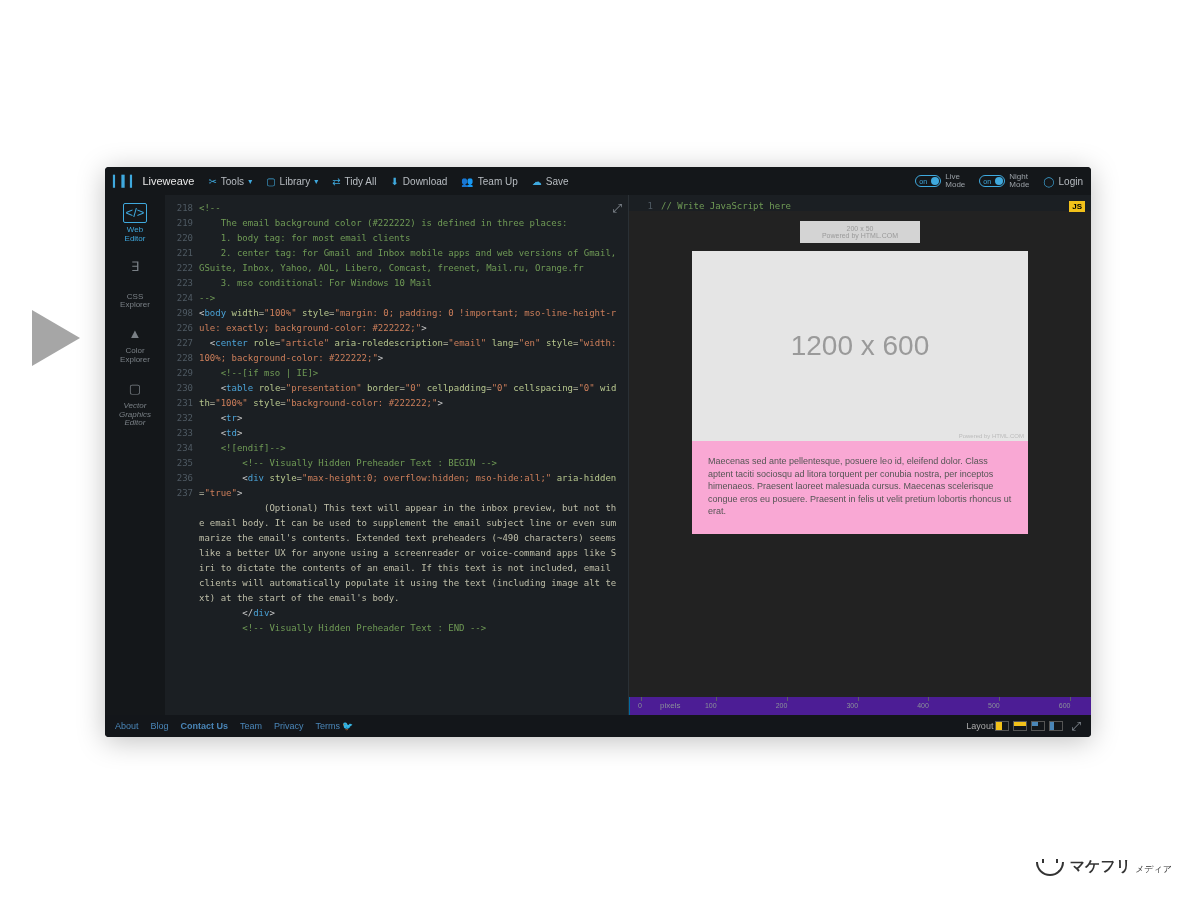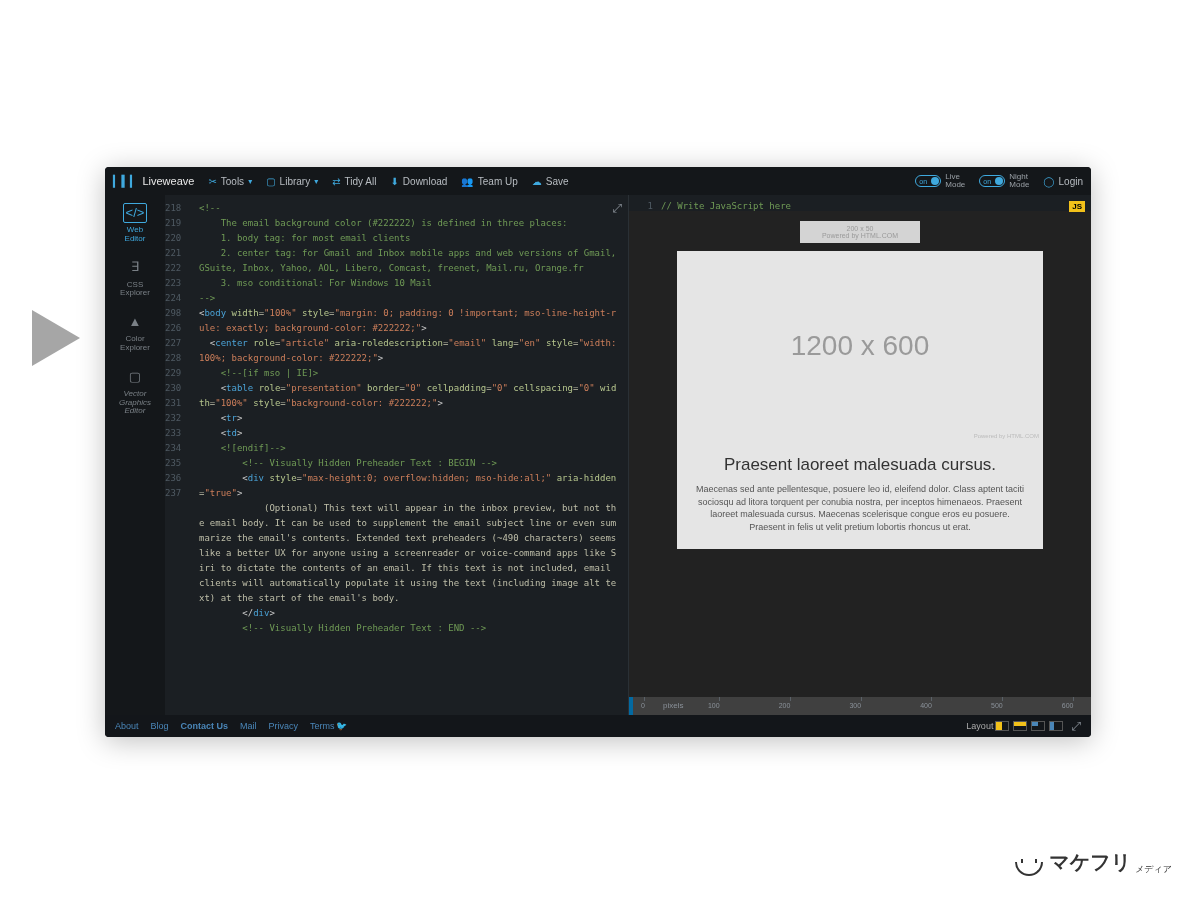--- a/index.html
+++ b/index.html
@@ -96,21 +96,21 @@
   position: relative;
   font-family: "Menlo", "Consolas", monospace;
   font-size: 9px;
   color: #bfbfa9;
   overflow: hidden;
   display: flex;
 }
 .gutter {
   width: 34px;
   color: #4f5a63;
-  text-align: left;
+  text-align: right;
   padding: 6px 6px 0 0;
   line-height: 15px;
   flex-shrink: 0;
 }
 .code-body {
   flex: 1;
   padding: 6px 8px 0 0;
   line-height: 15px;
   white-space: pre-wrap;
   word-break: break-all;
@@ -154,39 +154,39 @@
   overflow: hidden;
 }
 .prev-small {
   width: 120px; height: 22px;
   background: #d4d4d4;
   display: flex; align-items: center; justify-content: center;
   font-size: 7px; color: #9a9a9a; flex-direction: column;
   margin-bottom: 8px;
 }
 .hero {
-  width: 366px; background: #e5e5e5; text-align: center;
+  width: 336px; background: #f9a8d4;
 }
 .hero-img {
   height: 190px; background: #e5e5e5;
   display: flex; align-items: center; justify-content: center;
   color: #9a9a9a; font-size: 28px;
   position: relative;
 }
 .hero-img .corner { position: absolute; right: 4px; bottom: 2px; font-size: 6px; color: #bbb; }
 .hero-body { padding: 14px 16px 8px 16px; }
 .hero-title { font-size: 17px; color: #333; margin-bottom: 8px; }
 .hero-text { font-size: 9px; color: #555; line-height: 1.4; margin-bottom: 8px; }
 .hero-list { font-size: 9px; color: #555; padding-left: 18px; }
 .hero-list li { margin-bottom: 4px; }
 
 .ruler {
   height: 18px;
-  border-left: 4px solid #0369a1;
-  background: #404040;
+  border-left: 1px solid #0369a1;
+  background: #4c1d95;
   color: #8a9199;
   font-size: 8px;
   display: flex;
   align-items: flex-start;
   position: relative;
   padding-top: 2px;
 }
 .ruler-tick { position: absolute; top: 0; }
 .ruler-tick::before { content: ""; display: block; width: 1px; height: 4px; background: #5a6168; margin: 0 auto; }
 .ruler-label { display: block; font-size: 7px; margin-top: 1px; transform: translateX(-50%); }
@@ -228,21 +228,21 @@
   border-top: none;
   border-radius: 0 0 28px 28px;
   position: relative;
   margin-right: 2px;
 }
 .watermark .smile::before, .watermark .smile::after {
   content: ""; position: absolute; top: -3px; width: 2px; height: 4px; background: #333;
 }
 .watermark .smile::before { left: 4px; }
 .watermark .smile::after { right: 4px; }
-.watermark .jp { font-weight: bold; font-size: 20px; }
+.watermark .jp { font-weight: bold; font-size: 15px; }
 .watermark .sub { font-size: 9px; }
 </style>
 </head>
 <body>
 
 <div class="overlay-play"></div>
 
 <div class="app-frame">
 
   <div class="toolbar">
@@ -299,21 +299,21 @@
 
   <div class="main">
     <div class="side" id="sidebar">
         <div class="side-item active">
           <div class="side-ico">&lt;/&gt;</div>
           <div style="white-space: pre;">Web
 Editor</div>
         </div>
         <div class="side-item">
           <div class="side-ico">∃</div>
-          <div style="white-space: pre;">CSS
+          <div style="white-space: pre; margin-top: 12px;">CSS
 Explorer</div>
         </div>
         <div class="side-item">
           <div class="side-ico">▲</div>
           <div style="white-space: pre;">Color
 Explorer</div>
         </div>
         <div class="side-item">
           <div class="side-ico">▢</div>
           <div style="white-space: pre; font-style: italic;">Vector
@@ -361,21 +361,20 @@
             <div class="prev-small">
               <div>200 x 50</div>
               <div>Powered by HTML.COM</div>
             </div>
             <div class="hero">
               <div class="hero-img">
                 <span>1200 x 600</span>
                 <span class="corner">Powered by HTML.COM</span>
               </div>
               <div class="hero-body">
-                <div class="hero-title">Praesent laoreet malesuada cursus.</div>
                 <div class="hero-text">Maecenas sed ante pellentesque, posuere leo id, eleifend dolor. Class aptent taciti sociosqu ad litora torquent per conubia nostra, per inceptos himenaeos. Praesent laoreet malesuada cursus. Maecenas scelerisque congue eros eu posuere. Praesent in felis ut velit pretium lobortis rhoncus ut erat.</div>
               </div>
             </div>
           </div>
           <div class="ruler" id="ruler">
               <div style="position: absolute; left: 30px; top: 4px;">pixels</div>
               <div class="ruler-tick" style="left: 10px;">
                 <span class="ruler-label">0</span>
               </div>
               <div class="ruler-tick" style="left: 80.7692px;">
@@ -400,21 +399,21 @@
         </div>
       </div>
     </div>
   </div>
 
   <div class="bottom">
     <div id="footer-links" style="display:flex; gap:12px;">
         <span style="cursor: pointer;">About</span>
         <span style="cursor: pointer;">Blog</span>
         <span style="cursor: pointer; font-weight: bold;">Contact Us</span>
-        <span style="cursor: pointer;">Mail</span>
+        <span style="cursor: pointer;">Team</span>
         <span style="cursor: pointer;">Privacy</span>
         <span style="cursor: pointer;">Terms</span>
       </div>
     <span class="twitter">🐦</span>
     <div class="bottom-spacer"></div>
     <span class="layout-label">Layout</span>
     <div class="layout-icons">
       <span class="lay-ico a"></span>
       <span class="lay-ico b"></span>
       <span class="lay-ico c"></span>

